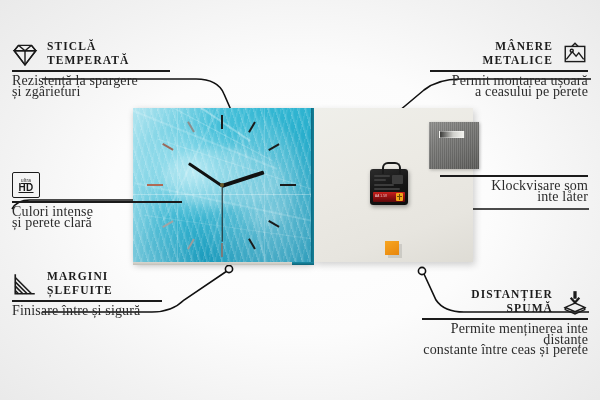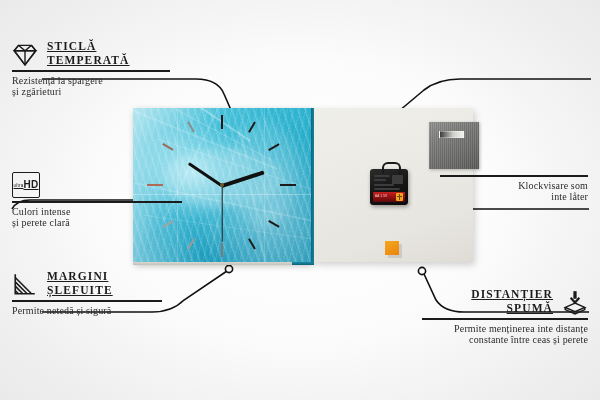--- a/index.html
+++ b/index.html
@@ -100,34 +100,34 @@
     background:linear-gradient(150deg,#f7a622,#e8860c);
     box-shadow:3px 3px 0 rgba(0,0,0,.10);
   }
 
   
   .callout{position:absolute;}
   .callout .head{display:flex;align-items:center;gap:9px;}
   .callout.right .head{flex-direction:row-reverse;}
   .ttl{
     font-size:11.5px;line-height:13.5px;font-weight:bold;letter-spacing:1.1px;
-    color:#1c1c1c;text-transform:uppercase;white-space:pre-line;text-decoration:underline;
+    color:#1c1c1c;text-transform:uppercase;white-space:pre-line;
   }
   .callout.right .ttl{text-align:right;}
   .rule{height:2px;background:#1b1b1b;margin-top:3px;}
   .sub{
-    margin-top:4px;font-size:10px;line-height:10.5px;color:#2b2b2b;
+    margin-top:4px;font-size:14px;line-height:10.5px;color:#2b2b2b;
     white-space:pre-line;letter-spacing:.15px;
   }
   .callout.right .sub{text-align:right;}
   .ico{width:26px;height:26px;flex:0 0 26px;color:#1b1b1b;}
   .ico svg{display:block;width:26px;height:26px;}
   .hdbox{
     width:26px;height:24px;border:1.6px solid #1b1b1b;border-radius:2px;
-    display:flex;align-items:center;justify-content:center;
+    display:flex;flex-direction:column;align-items:center;justify-content:center;
     font-family:"Liberation Sans",sans-serif;color:#1b1b1b;flex:0 0 26px;text-decoration:underline;
   }
   .hdbox .u{font-size:4.6px;line-height:5px;letter-spacing:.2px;}
   .hdbox .h{font-size:10px;line-height:10px;font-weight:bold;letter-spacing:.3px;}
 </style>
 </head>
 <body>
 
 <div id="stage">
 
@@ -250,23 +250,40 @@
           <path d="M3 6 L18 21"></path>
             <path d="M3 10 L14 21"></path>
           <path d="M3 14 L10 21"></path>
             <path d="M3 18 L6 21"></path>
         </svg>
       </span>
       <span class="ttl">MARGINI
 ȘLEFUITE</span>
     </div>
     <div class="rule" style="width:150px;"></div>
-    <div class="sub">Permite netedă și sigură</div>
-  </div>
-
+    <div class="sub">Finisare între și sigură</div>
+  </div>
+
+  <div class="callout right" style="left:428px;top:40px;width:160px;">
+    <div class="head">
+      <span class="ico">
+        <svg viewBox="0 0 24 24" fill="none" stroke="currentColor" stroke-width="1.3">
+          <path d="M9 5 L12 2 L15 5"></path>
+          <rect x="3" y="5" width="18" height="14"></rect>
+          <path d="M4 17 L9.5 10 L13 14 L15.5 11 L20 17"></path>
+          <circle cx="9" cy="9" r="1.4"></circle>
+        </svg>
+      </span>
+      <span class="ttl">MÂNERE
+METALICE</span>
+    </div>
+    <div class="rule" style="width:158px;margin-left:2px;"></div>
+    <div class="sub">Permit montarea ușoară
+a ceasului pe perete</div>
+  </div>
 
   <div class="callout right" style="left:438px;top:172px;width:150px;">
     <div class="rule" style="width:148px;margin-left:2px;"></div>
     <div class="sub">Klockvisare som
 inte låter</div>
   </div>
 
   <div class="callout right" style="left:420px;top:276px;width:168px;margin-top:12px;">
     <div class="head">
       <span class="ico">

